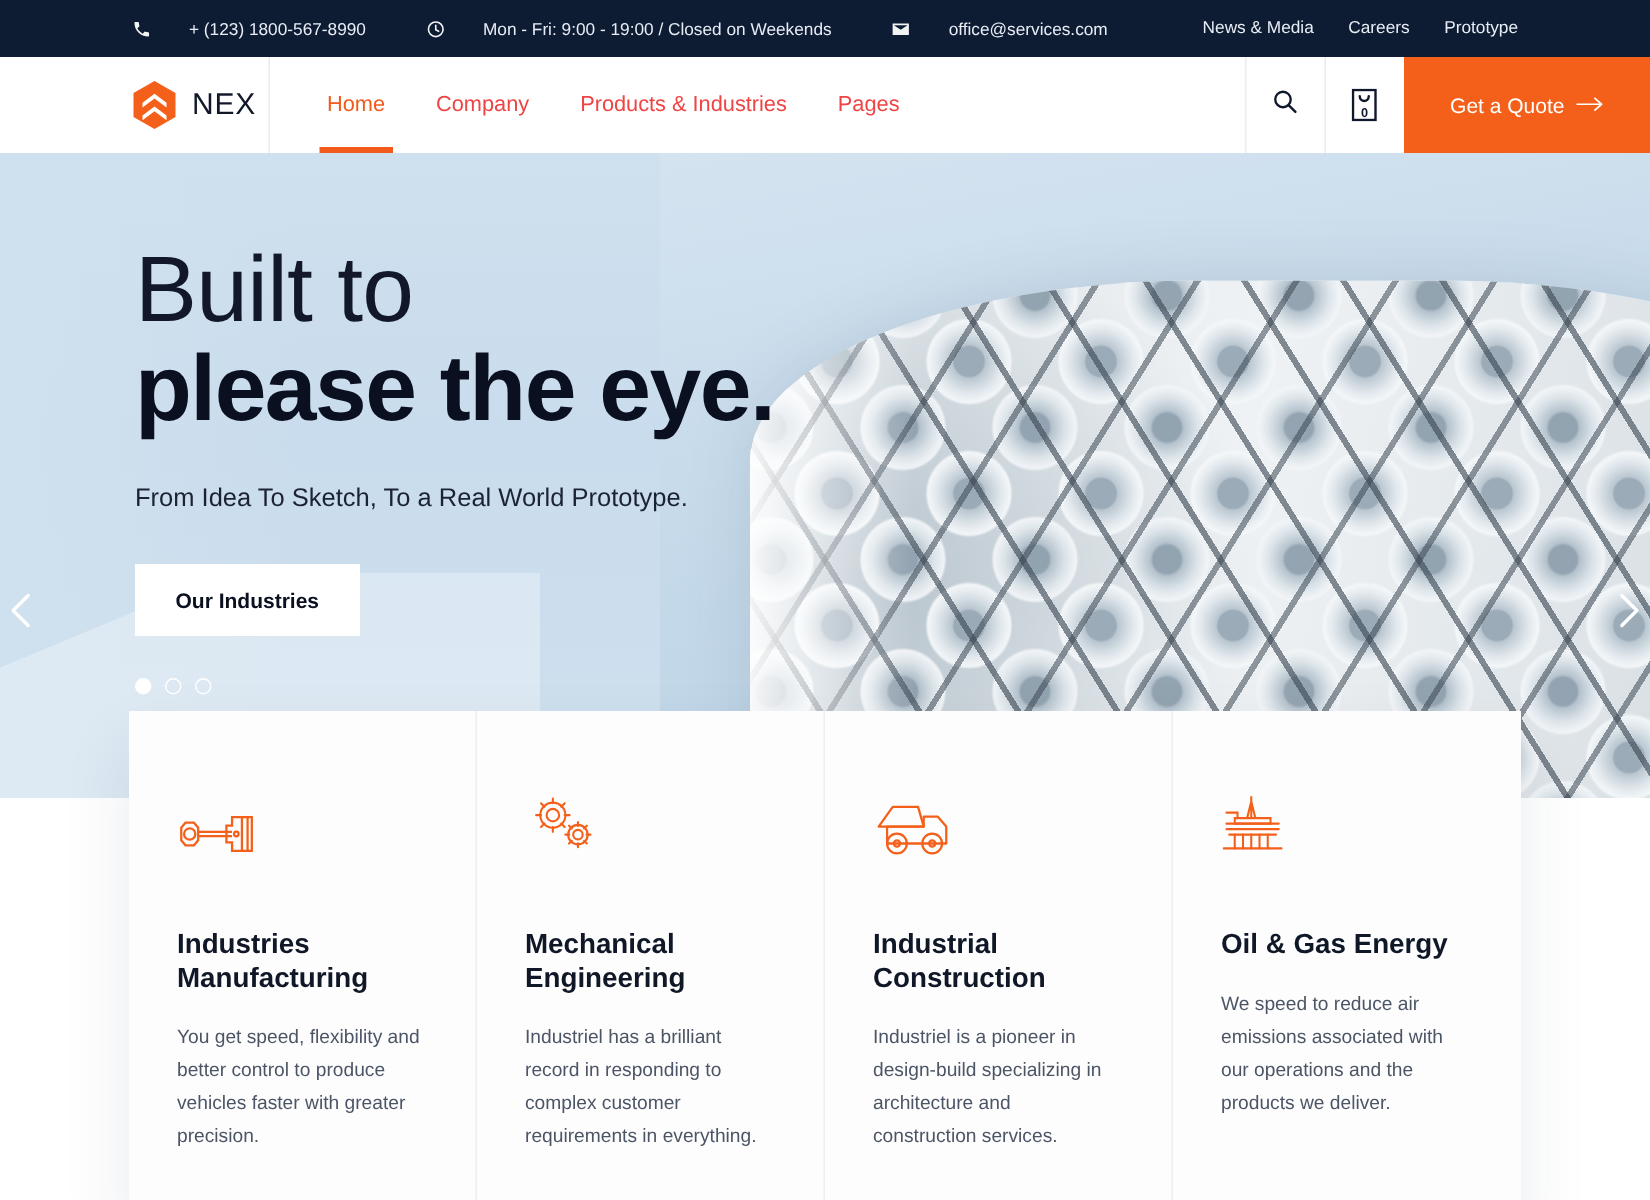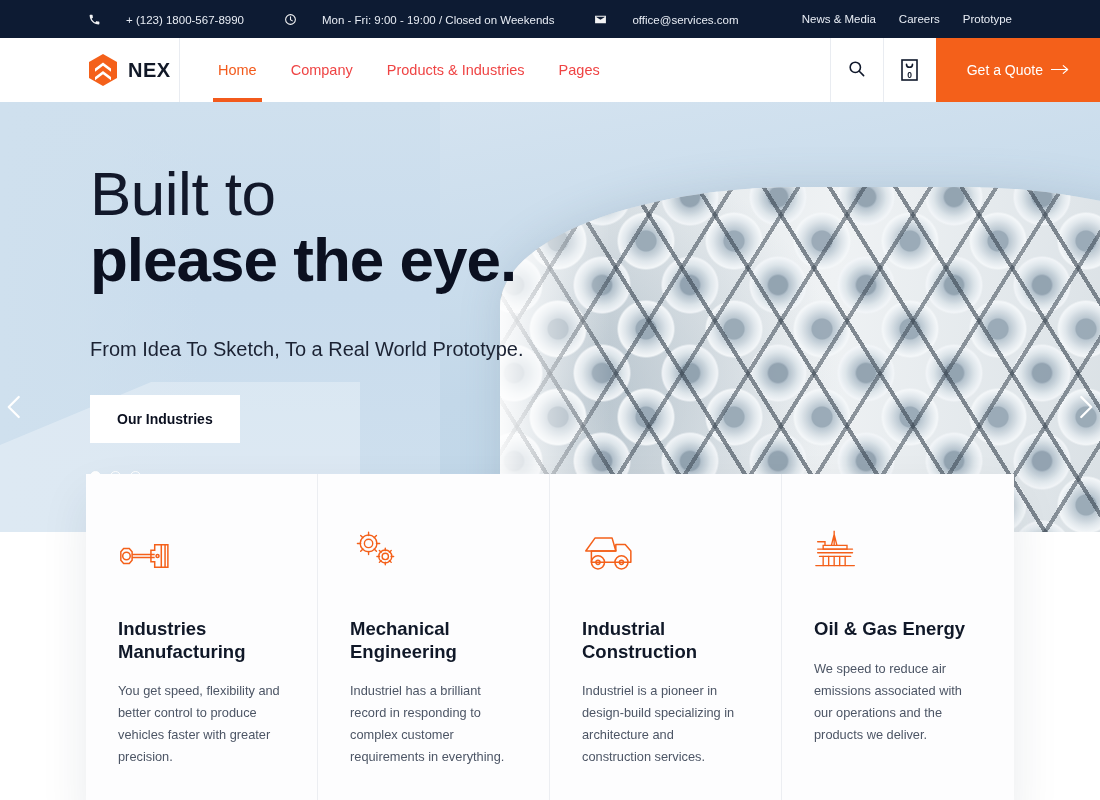--- a/index.html
+++ b/index.html
@@ -40,21 +40,21 @@
     width: 180px;
     display: flex;
     align-items: center;
     padding-left: 88px;
     gap: 10px;
     border-right: 1px solid #e9ecf1;
     cursor: pointer;
   }
   .brand-mark { width: 30px; height: 32px; flex: 0 0 auto; }
   .brand-text {
-    font-size: 20px; font-weight: bold; letter-spacing: .5px; color: #111827;
+    font-size: 20px; font-weight: normal; letter-spacing: .5px; color: #111827;
   }
   .mainnav { display: flex; align-items: stretch; padding-left: 21px; gap: 0; }
   .nav-link {
     display: flex; align-items: center;
     padding: 0 17px;
     font-size: 14.5px;
     color: #ef4444;
     text-decoration: none;
     position: relative;
     cursor: pointer;
@@ -154,22 +154,22 @@
   }
   .h-line1 {
     font-size: 62px; font-weight: 300; color: #12182a; line-height: 1.02;
     letter-spacing: -.5px;
   }
   .h-line2 {
     font-size: 62px; font-weight: bold; color: #0b1020; line-height: 1.05;
     letter-spacing: -1px; margin-top: 2px;
   }
   .h-sub {
-    margin-top: 46px;
-    font-size: 20px; font-weight: 300; color: #1b2233;
+    margin-top: 30px;
+    font-size: 17px; font-weight: 300; color: #1b2233;
   }
   .h-btn {
     margin-top: 34px;
     display: inline-flex; align-items: center; justify-content: center;
     background: #ffffff; color: #0b1020;
     height: 48px; padding: 0 27px;
     font-size: 14px; font-weight: bold;
     border: none; cursor: pointer; font-family: inherit;
   }
   .dots { margin-top: 28px; display: flex; gap: 9px; align-items: center; }

